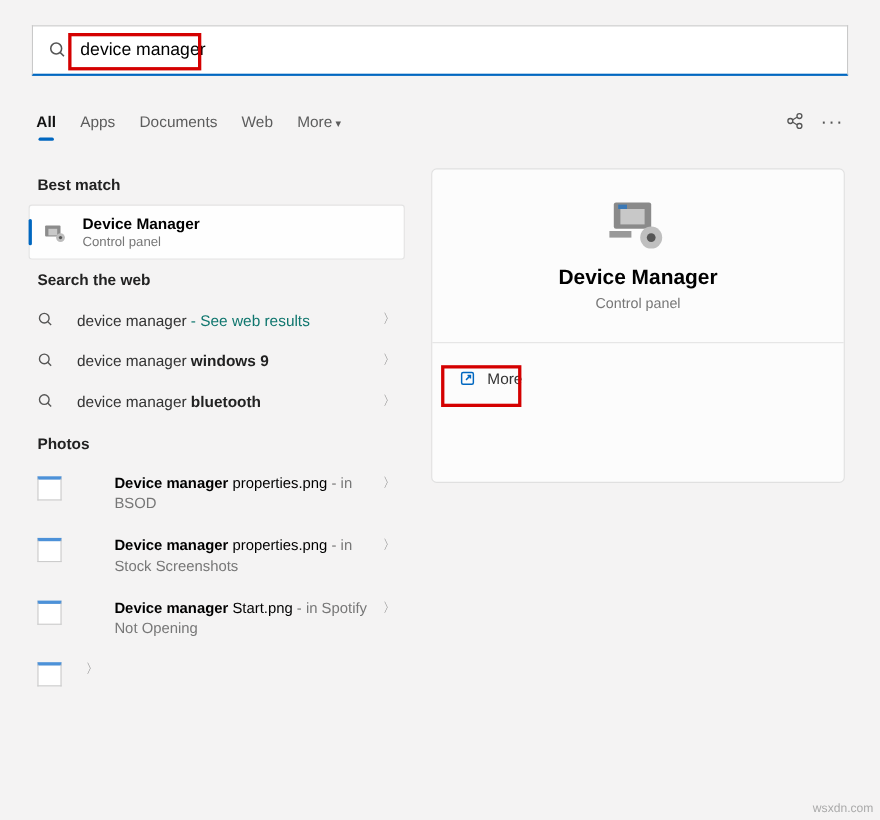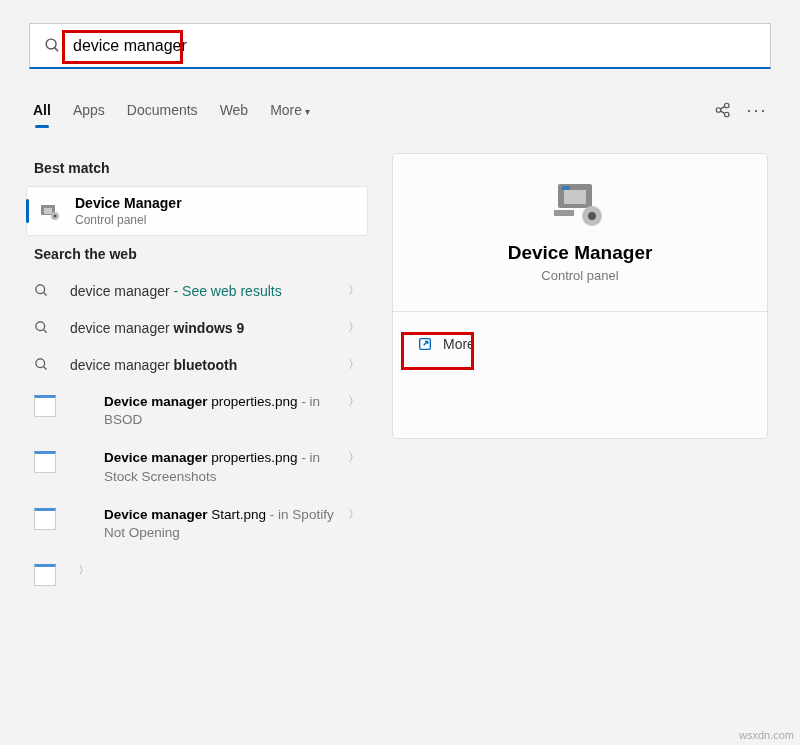--- a/index.html
+++ b/index.html
@@ -130,20 +130,21 @@
     <span class="icon">
         <svg width="15" height="15" viewBox="0 0 24 24" fill="none" stroke="currentColor" stroke-width="2">
           <circle cx="10" cy="10" r="7"></circle>
           <line x1="20" y1="20" x2="15" y2="15"></line>
         </svg>
       </span>
     <div class="text"><span class="q">device manager </span><span class="bold">bluetooth</span></div>
     <span class="row-chev">〉</span>
   </div>
 
+  <div class="section-title" style="margin-top:12px;">Photos</div>
 
   <div class="photo-row">
     <div class="thumb"></div>
     <div class="ptext"><span class="name"><b>Device manager</b><span> properties.png</span></span><span class="loc"> - in BSOD</span></div>
     <span class="row-chev">〉</span>
   </div>
   <div class="photo-row">
     <div class="thumb"></div>
     <div class="ptext"><span class="name"><b>Device manager</b><span> properties.png</span></span><span class="loc"> - in Stock Screenshots</span></div>
     <span class="row-chev">〉</span>

